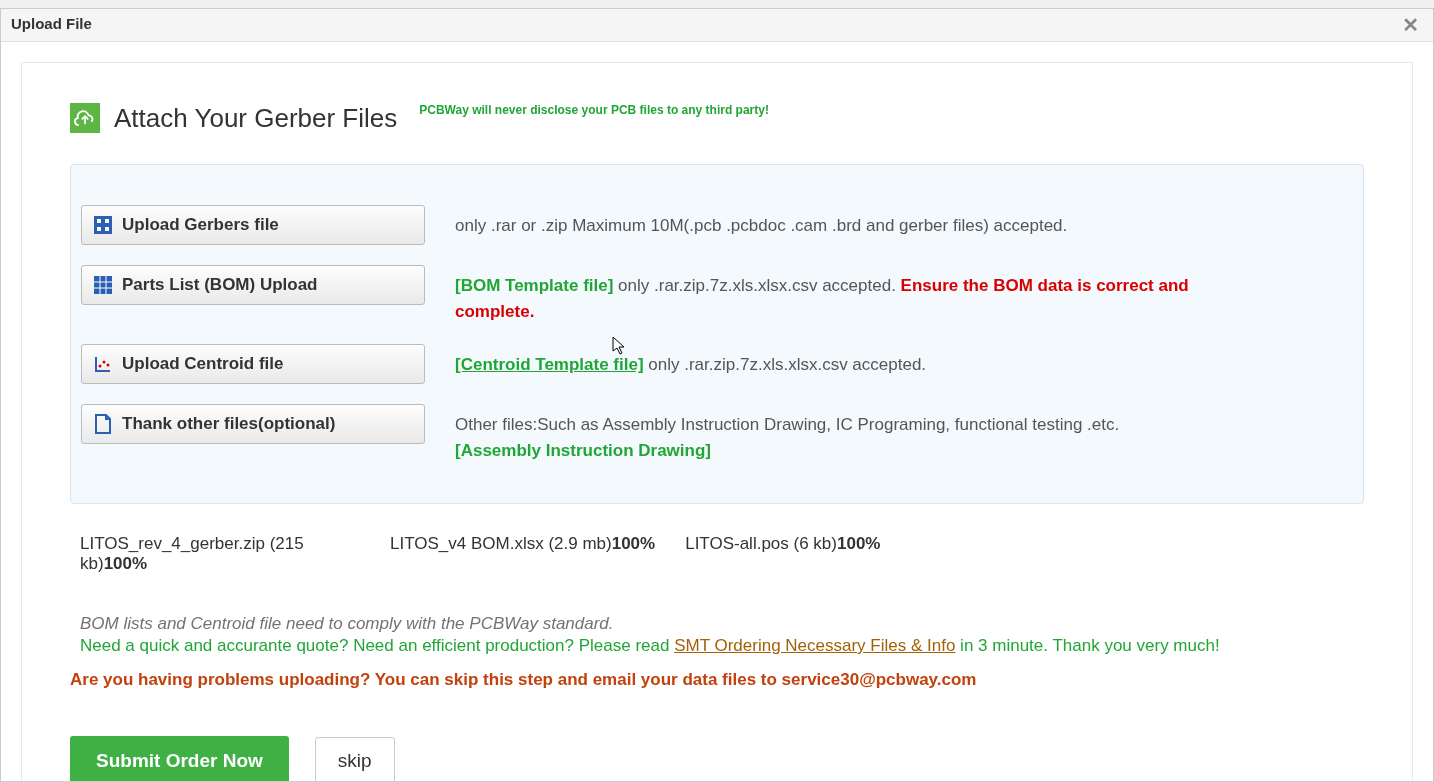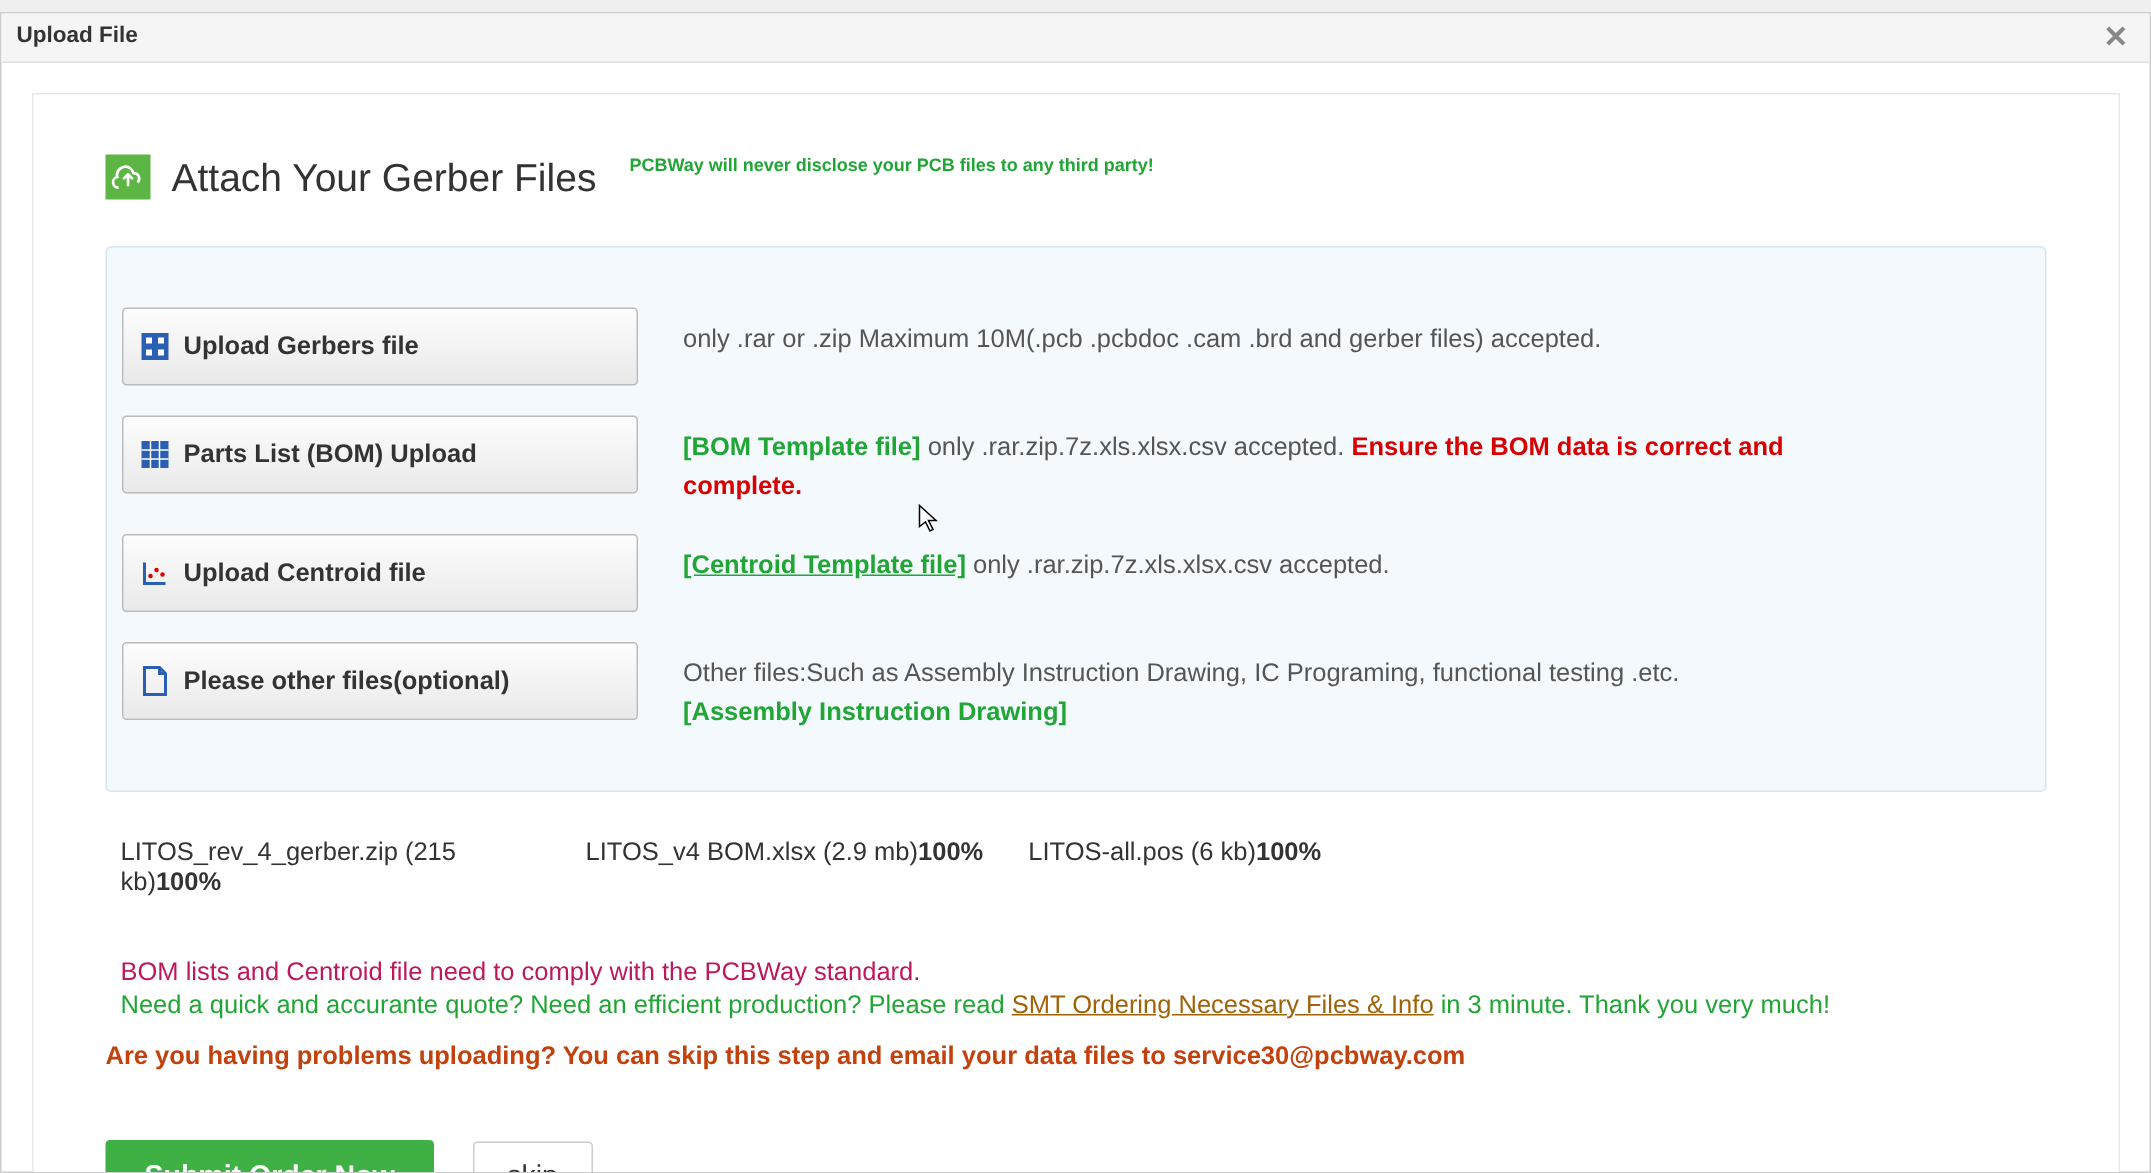--- a/index.html
+++ b/index.html
@@ -87,21 +87,21 @@
   }
   .upload-row {
     display: flex;
     align-items: flex-start;
     gap: 30px;
     padding: 10px 0;
   }
   .upload-btn {
     width: 344px;
     min-width: 344px;
-    height: 52px;
+    height: 40px;
     border: 1px solid #bbb;
     border-radius: 3px;
     background: linear-gradient(#fdfdfd, #e9e9e9);
     display: flex;
     align-items: center;
     gap: 8px;
     padding: 0 10px;
     font-size: 17px;
     font-weight: bold;
     color: #333;
@@ -133,21 +133,22 @@
     display: flex;
     flex-wrap: wrap;
     gap: 30px;
     margin-bottom: 40px;
   }
   .file-entry { white-space: nowrap; }
   .file-wrap { display: inline; }
   .file-entry b { font-weight: bold; }
   .compliance {
     font-size: 17px;
-    color: #be185d;
+    color: #737373;
+    font-style: italic;
   }
   .quote-line {
     font-size: 17px;
     color: #21a636;
     margin-top: 2px;
   }
   .quote-link { color: #a16207; text-decoration: underline; cursor: pointer; }
   .trouble {
     font-size: 17px;
     color: #c2410c;
@@ -275,21 +276,21 @@
         </div>
 
         <div class="upload-row">
           <div class="upload-btn">
             <span class="upload-btn-icon">
               <svg width="18" height="20" viewBox="0 0 18 20">
                   <path d="M2 1 L12 1 L16 5 L16 19 L2 19 Z" fill="none" stroke="#2b5fb4" stroke-width="2"></path>
                   <path d="M12 1 L12 5 L16 5" fill="none" stroke="#2b5fb4" stroke-width="2"></path>
                 </svg>
             </span>
-            <span>Please other files(optional)</span>
+            <span>Thank other files(optional)</span>
           </div>
           <div class="row-text">
             <span>Other files:Such as Assembly Instruction Drawing, IC Programing, functional testing .etc.</span><br>
             <span class="green-bold">[Assembly Instruction Drawing]</span>
           </div>
         </div>
 
       </div>
 
       <div class="files-section">

